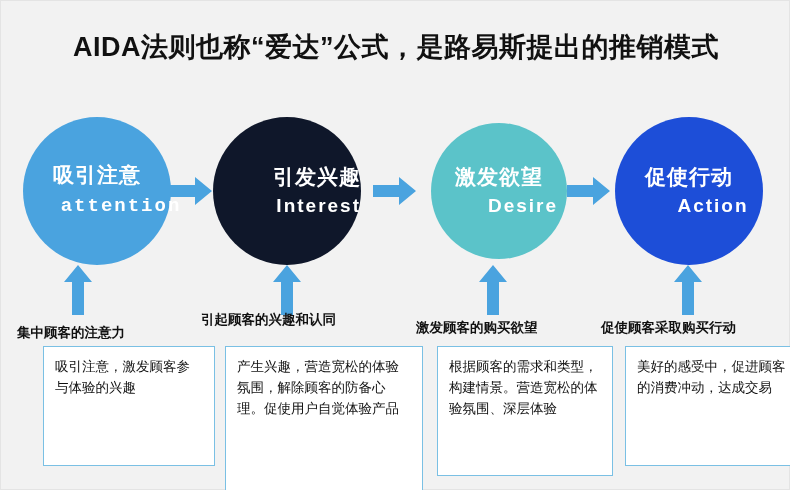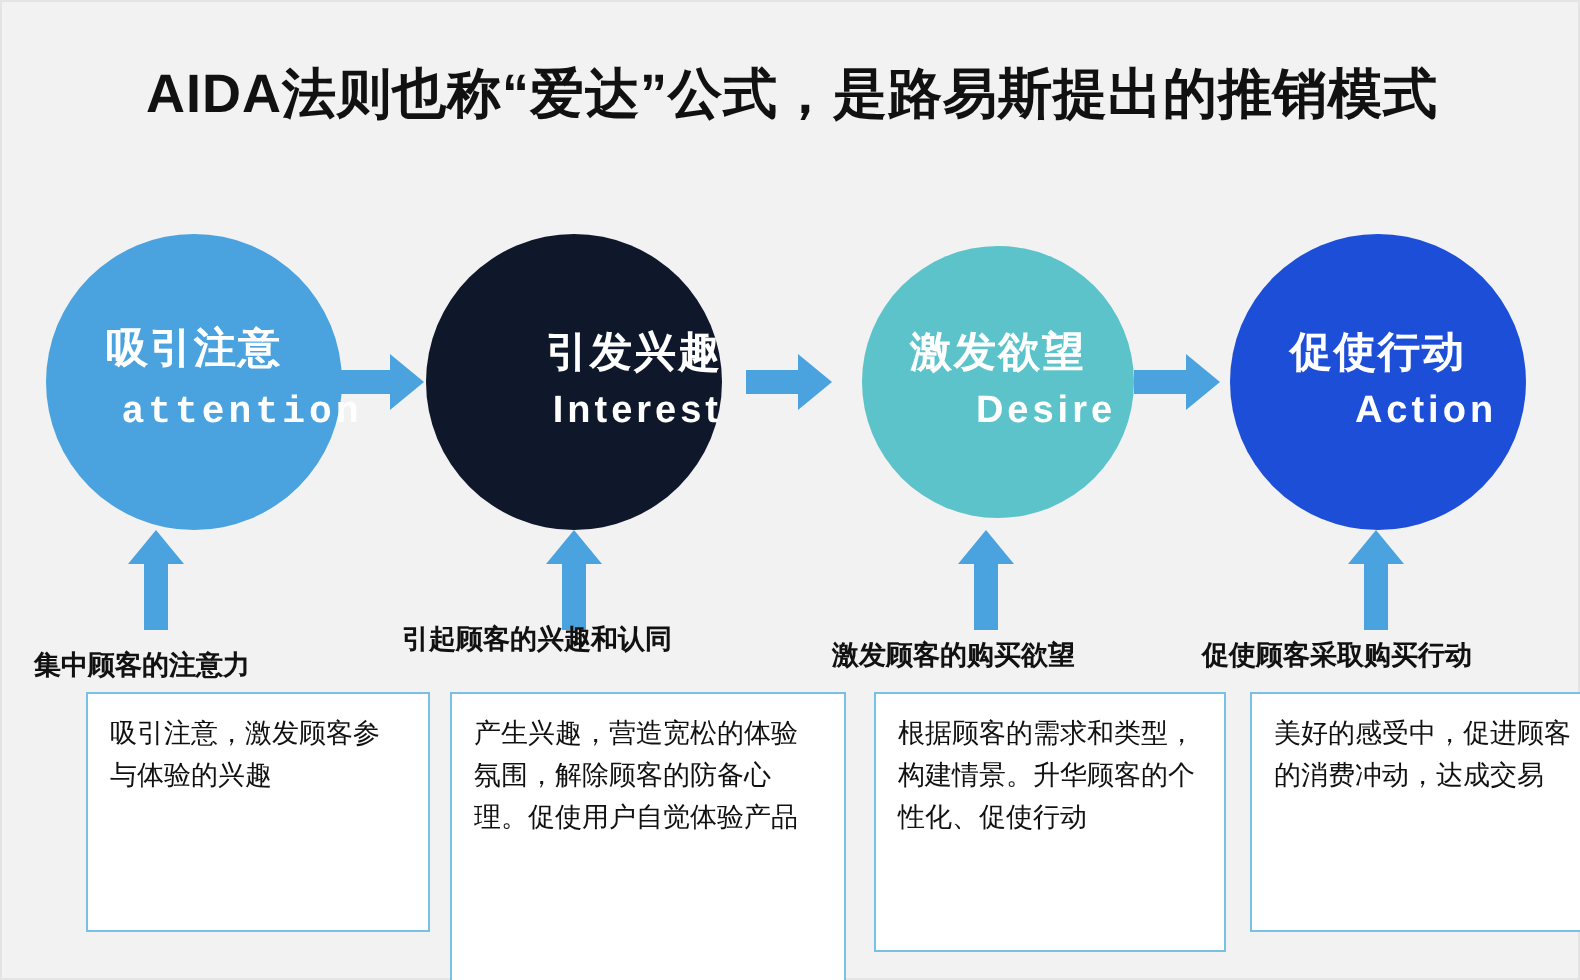--- a/index.html
+++ b/index.html
@@ -179,16 +179,16 @@
       </svg>
   </div>
 
   <div class="caption cap1">集中顾客的注意力</div>
   <div class="caption cap2">引起顾客的兴趣和认同</div>
   <div class="caption cap3">激发顾客的购买欲望</div>
   <div class="caption cap4">促使顾客采取购买行动</div>
 
   <div class="box b1">吸引注意，激发顾客参与体验的兴趣</div>
   <div class="box b2">产生兴趣，营造宽松的体验氛围，解除顾客的防备心理。促使用户自觉体验产品</div>
-  <div class="box b3">根据顾客的需求和类型，构建情景。升华顾客的个性化、促使行动</div>
+  <div class="box b3">根据顾客的需求和类型，构建情景。营造宽松的体验氛围、深层体验</div>
   <div class="box b4">美好的感受中，促进顾客的消费冲动，达成交易</div>
 
 </div>
 
 </body></html>

